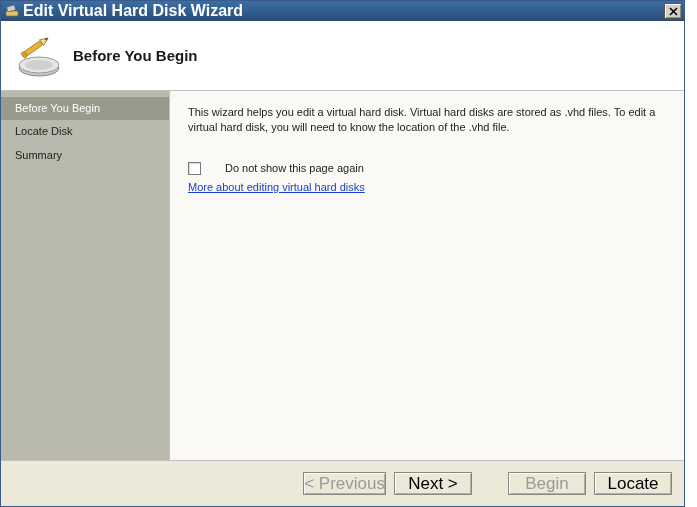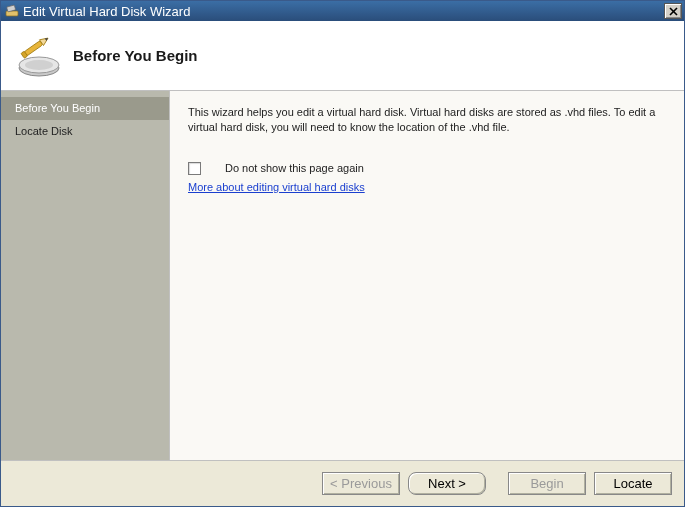--- a/index.html
+++ b/index.html
@@ -21,22 +21,22 @@
     flex-direction: column;
     position: relative;
   }
   .titlebar {
     height: 20px;
     background: linear-gradient(to bottom, #3b6ea5 0%, #2a4d7a 100%);
     color: #fff;
     display: flex;
     align-items: center;
     padding: 0 2px 0 4px;
-    font-weight: normal;
-    font-size: 13px;
+    font-weight: bold;
+    font-size: 16px;
   }
   .titlebar-icon {
     width: 14px; height: 14px;
     margin-right: 4px;
     display:inline-flex;align-items:center;justify-content:center;
   }
   .titlebar-text { flex: 1; }
   .titlebar-close {
     width: 18px; height: 16px;
     background: #d4d0c8;
@@ -117,30 +117,30 @@
     justify-content:flex-end;
     gap:8px;
     padding: 0 12px;
   }
   .btn {
     min-width: 78px;
     height: 23px;
     background: #ece9d8;
     border: 1px solid #888;
     box-shadow: inset 1px 1px 0 #fff, inset -1px -1px 0 #b0b0a0;
-    font-size:13px;
+    font-size:17px;
     display:flex;align-items:center;justify-content:center;
     cursor:pointer;
     color:#000;
   }
   .btn.disabled {
     color:#9a9a9a;
     cursor:default;
   }
-  .btn.gap-after { margin-right: 14px; border-radius: 8px; }
+  .btn.gap-after { margin-right: 28px; }
 </style>
 </head>
 <body>
 
 <div class="window">
 
   <div class="titlebar">
     <span class="titlebar-icon">
       <svg width="14" height="14" viewBox="0 0 14 14">
         <rect x="1" y="7" width="12" height="5" rx="1" fill="#e2c16b" stroke="#8a6d1f" stroke-width="0.7"></rect>
@@ -174,20 +174,23 @@
   </div>
 
   <div class="body">
     <div class="sidebar">
       <div class="side-item selected">
         <span>Before You Begin</span>
       </div>
       <div class="side-item">
         <span>Locate Disk</span>
       </div>
+      <div class="side-item">
+        <span>Summary</span>
+      </div>
     </div>
 
     <div class="main">
       <div class="desc">This wizard helps you edit a virtual hard disk. Virtual hard disks are stored as .vhd files. To edit a virtual hard disk, you will need to know the location of the .vhd file.</div>
       <div class="checkbox-row">
         <div class="checkbox"></div>
         <span>Do not show this page again</span>
       </div>
       <span class="link">More about editing virtual hard disks</span>
     </div>

